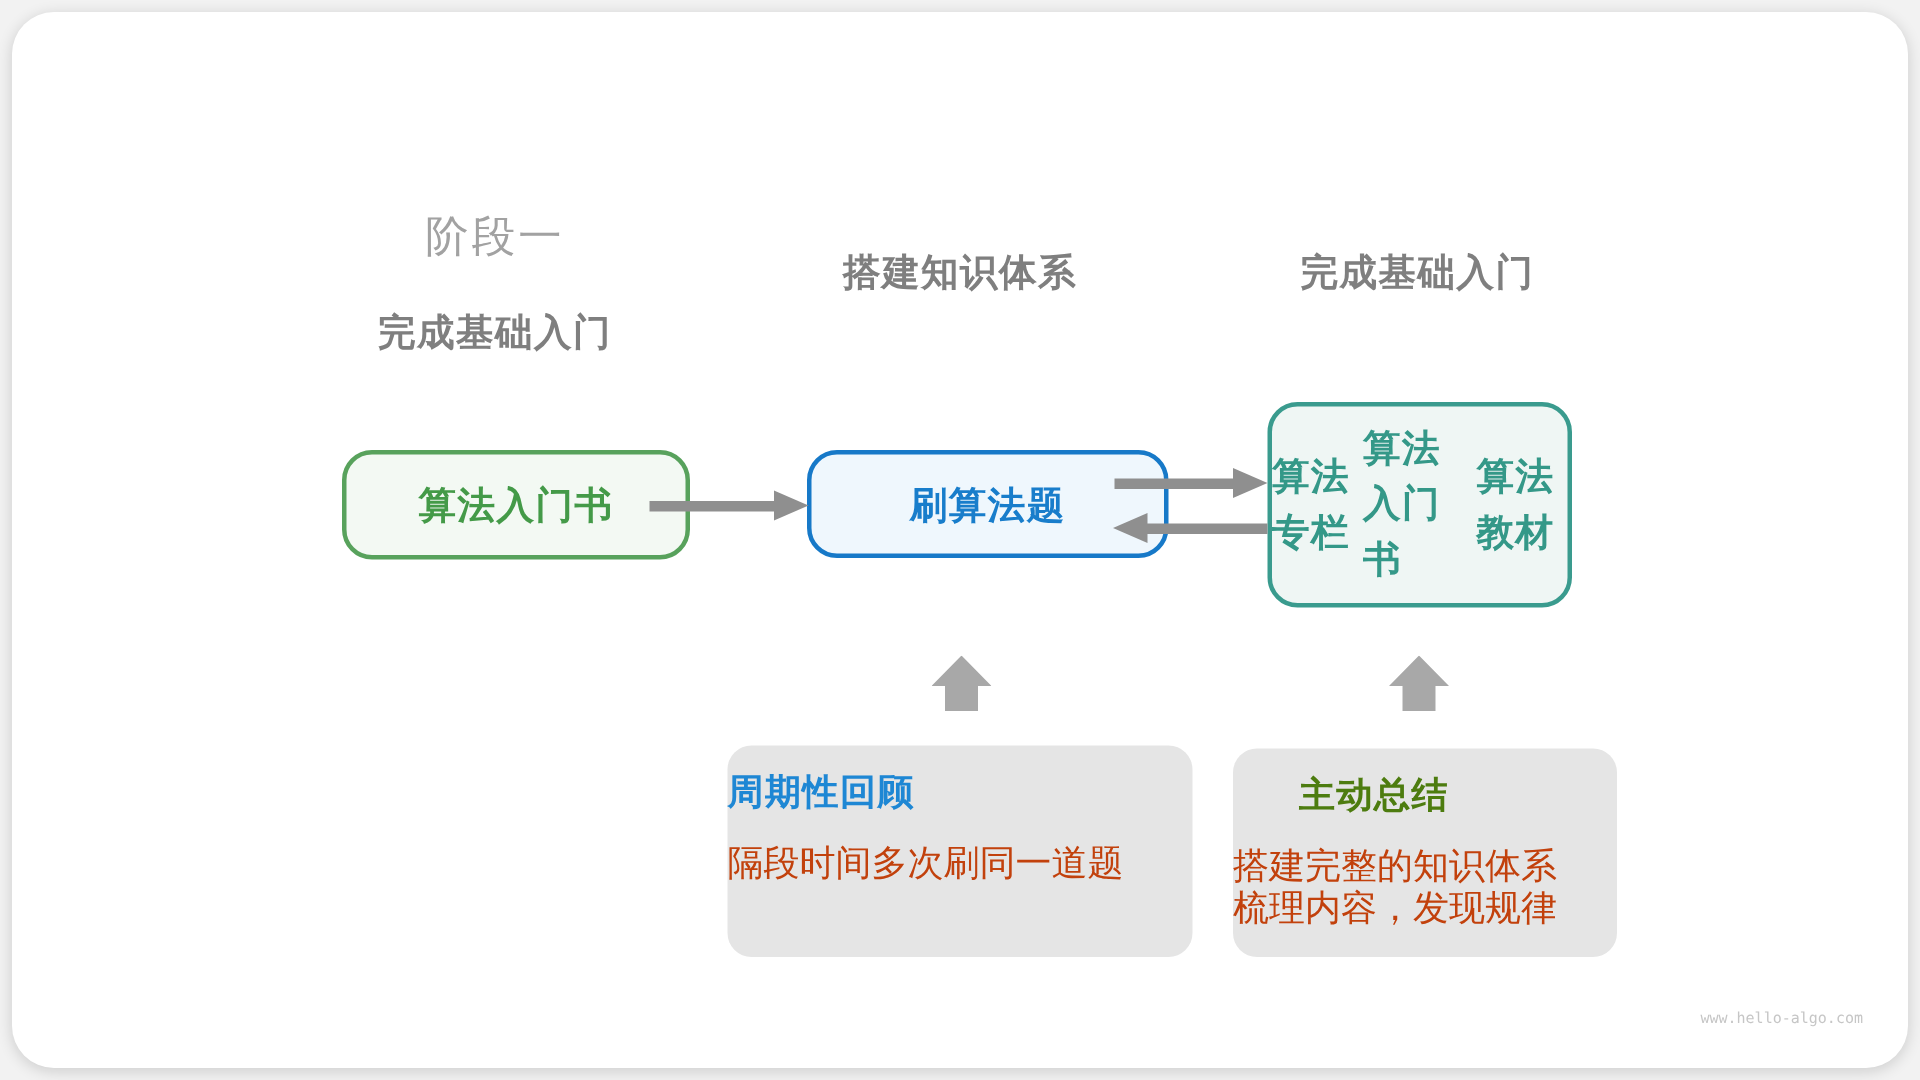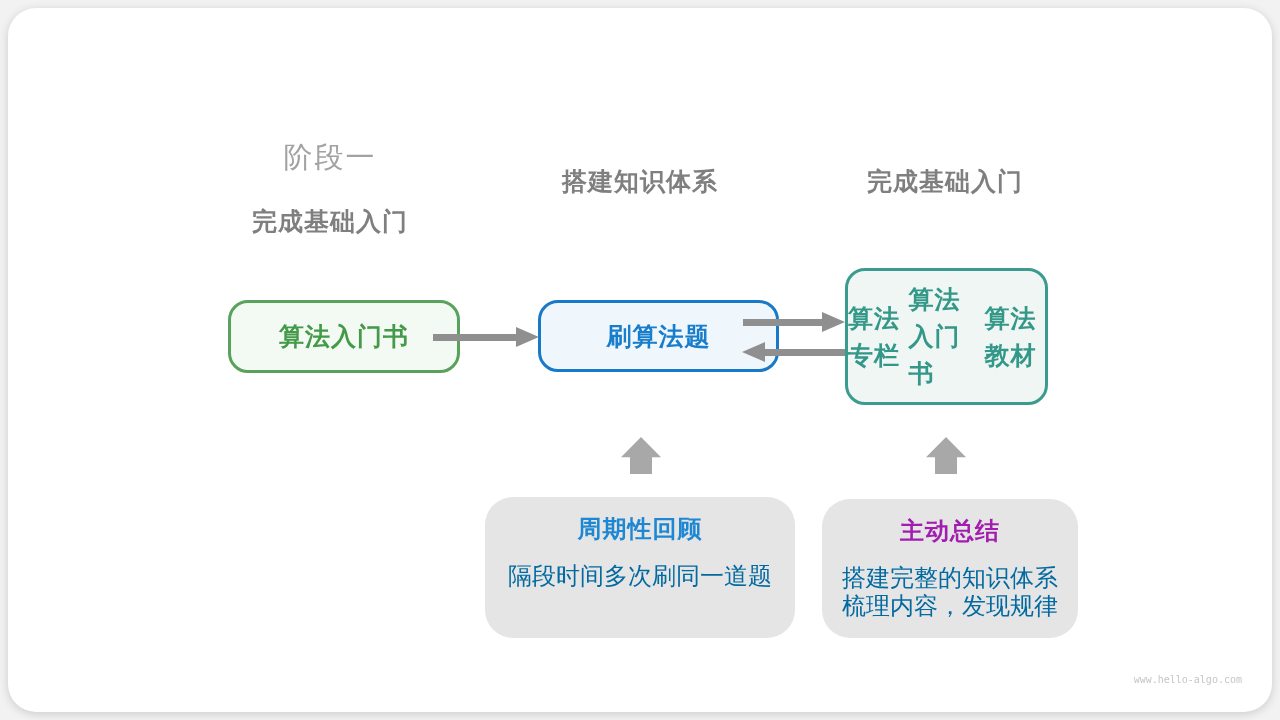--- a/index.html
+++ b/index.html
@@ -106,44 +106,43 @@
     background: #A8A8A8;
     clip-path: polygon(50% 0, 100% 55%, 77.5% 55%, 77.5% 100%, 22.5% 100%, 22.5% 55%, 0 55%);
   }
   #up-arrow-review  { left: 621px; top: 437px; }
   #up-arrow-summary { left: 926px; top: 437px; }
 
   
   .note {
     position: absolute;
     background: #E5E5E5;
-    border-radius: 28px;
-    text-align: center;
+    border-radius: 16px;
     padding-top: 17px;
   }
   .note-title {
     font-size: 24px;
     font-weight: bold;
     line-height: 30px;
     letter-spacing: 1px;
   }
   .note-body {
     margin-top: 18px;
     font-size: 24px;
     line-height: 28px;
-    color: #0369a1;
+    color: #c2410c;
   }
   #note-periodic-review {
     left: 485px; top: 497px; width: 310px; height: 141px;
   }
   #note-periodic-review .note-title { color: #1E87D4; }
   #note-active-summary {
     left: 822px; top: 499px; width: 256px; height: 139px;
   }
-  #note-active-summary .note-title { color: #a21caf; }
+  #note-active-summary .note-title { color: #4d7c0f; padding-left: 44px; }
 
   .watermark {
     position: absolute;
     right: 38px; top: 674px;
     font-family: "DejaVu Sans Mono", "Liberation Mono", monospace;
     font-size: 10px;
     color: #C6C6C6;
   }
 </style>
 </head>

